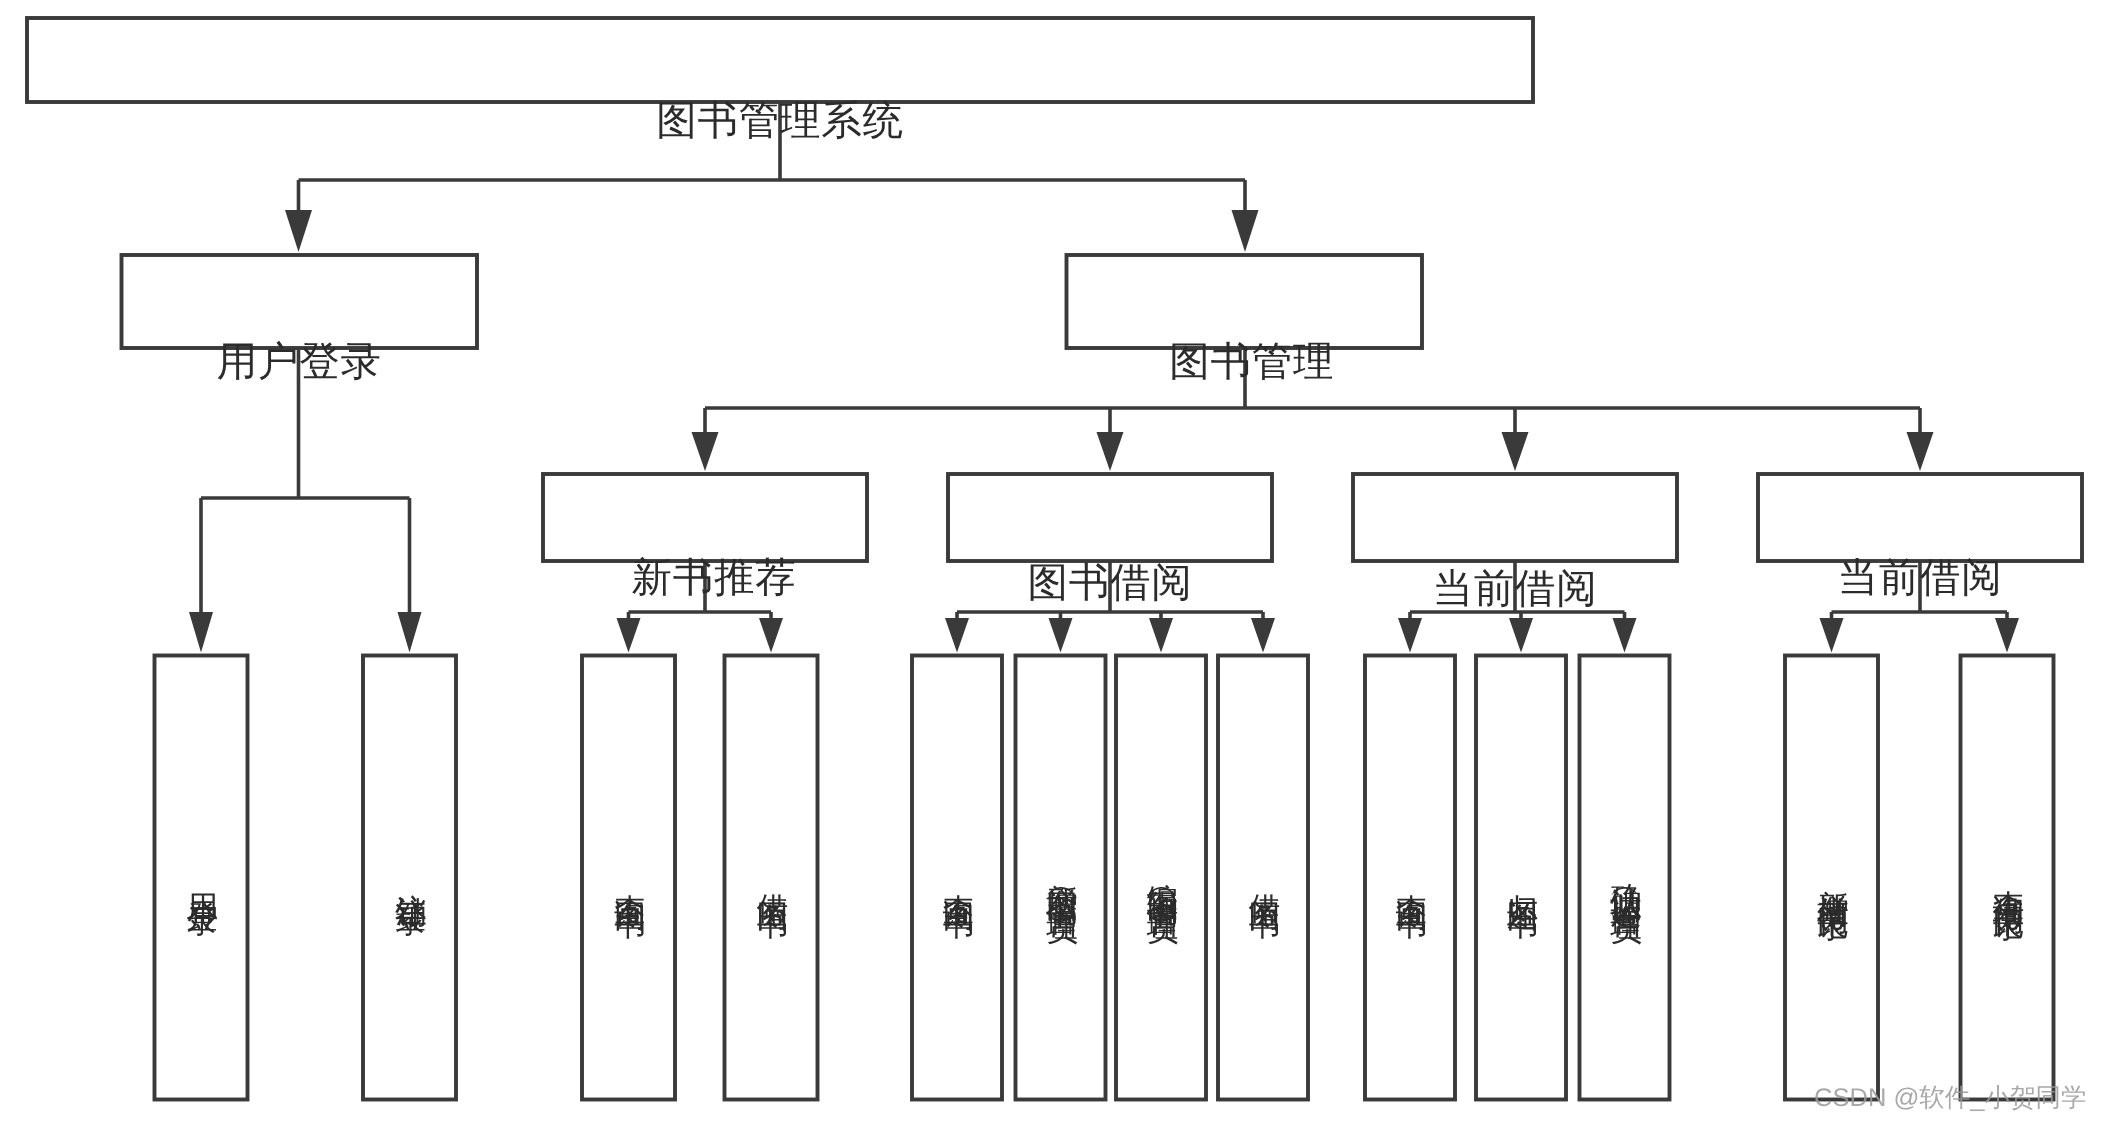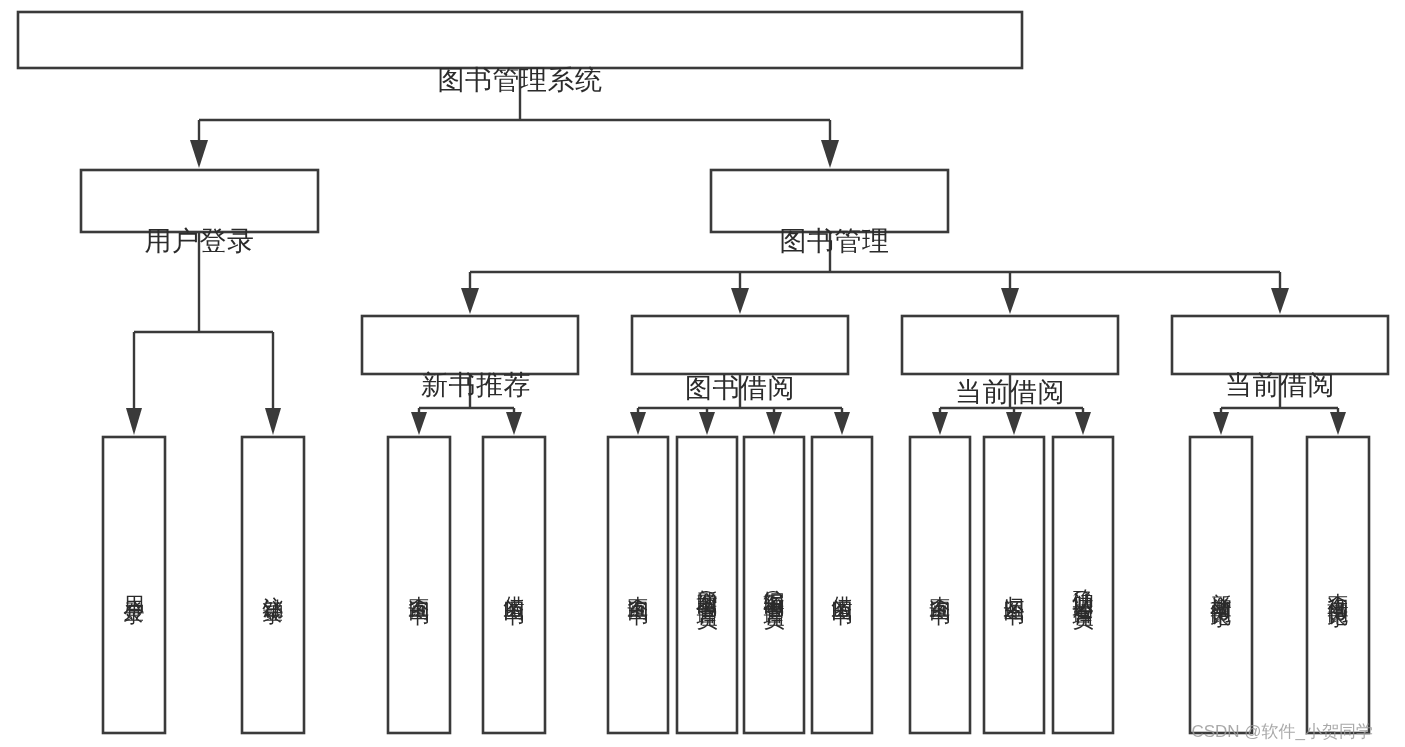--- a/index.html
+++ b/index.html
@@ -58,21 +58,21 @@
   }
   .node-label.vertical {
     writing-mode: vertical-rl;
     text-orientation: upright;
     font-size: 21px;
     letter-spacing: 3px;
     line-height: 1.05;
   }
   .watermark {
     position: absolute;
-    right: 32px;
+    right: 14px;
     bottom: 4px;
     font-size: 17px;
     color: #9b9b9b;
     font-family: "Liberation Sans", "DejaVu Sans", sans-serif;
     white-space: nowrap;
     opacity: 0.85;
   }
 </style>
 </head>
 <body>

